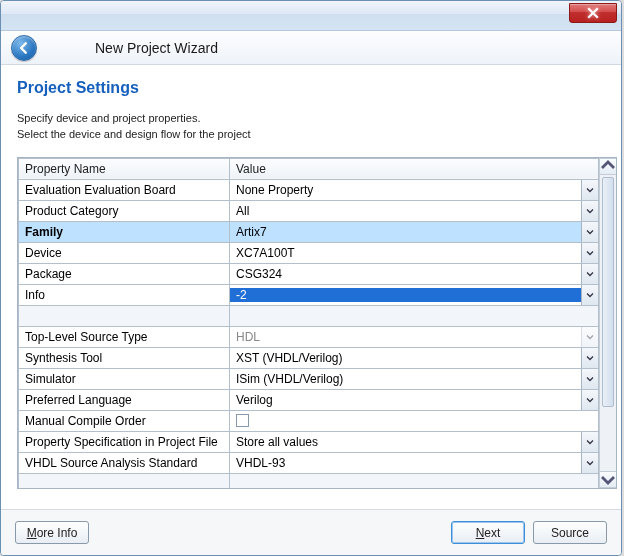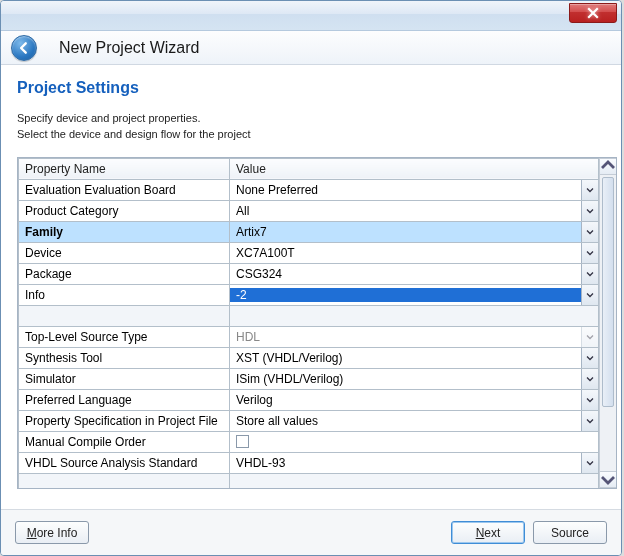--- a/index.html
+++ b/index.html
@@ -60,21 +60,21 @@
   }
   .back-btn {
     width: 26px; height: 26px;
     border-radius: 50%;
     background: radial-gradient(circle at 35% 30%, #7db9ea, #2a77c1 60%, #175a9e);
     border: 1px solid #2e6aa5;
     display: flex; align-items: center; justify-content: center;
     box-shadow: inset 0 1px 2px rgba(255,255,255,.5), 0 1px 1px rgba(0,0,0,.2);
   }
   .back-btn svg { width: 14px; height: 14px; }
-  .nav-title { color: #1a1a1a; font-size: 16px; }
+  .nav-title { color: #1a1a1a; font-size: 14px; margin-left: 36px; }
 
   .content {
     padding: 14px 4px 0 16px;
   }
   .page-title {
     color: #1560bd;
     font-size: 16px;
     font-weight: 600;
     margin-bottom: 14px;
   }
@@ -225,21 +225,21 @@
             <tr>
               <th>Property Name</th>
               <th>Value</th>
             </tr>
           </thead>
           <tbody id="grid-body">
               <tr>
                 <td class="name-cell">Evaluation Evaluation Board</td>
                 <td class="value-cell">
                   <div class="value-inner">
-                    <div class="value-text">None Preferred</div>
+                    <div class="value-text">None Property</div>
                     <div class="dd-btn">
                       <svg viewBox="0 0 8 8">
                         <path d="M1 2.5 L4 5.5 L7 2.5" stroke="#334" stroke-width="1.3" fill="none"></path>
                       </svg>
                     </div>
                   </div>
                 </td>
               </tr>
               <tr>
                 <td class="name-cell">Product Category</td>
@@ -356,37 +356,37 @@
                     <div class="value-text">Verilog</div>
                     <div class="dd-btn">
                       <svg viewBox="0 0 8 8">
                         <path d="M1 2.5 L4 5.5 L7 2.5" stroke="#334" stroke-width="1.3" fill="none"></path>
                       </svg>
                     </div>
                   </div>
                 </td>
               </tr>
               <tr>
+                <td class="name-cell">Manual Compile Order</td>
+                <td class="value-cell">
+                  <div class="value-inner">
+                    <div class="chk"></div>
+                  </div>
+                </td>
+              </tr>
+              <tr>
                 <td class="name-cell">Property Specification in Project File</td>
                 <td class="value-cell">
                   <div class="value-inner">
                     <div class="value-text">Store all values</div>
                     <div class="dd-btn">
                       <svg viewBox="0 0 8 8">
                         <path d="M1 2.5 L4 5.5 L7 2.5" stroke="#334" stroke-width="1.3" fill="none"></path>
                       </svg>
                     </div>
-                  </div>
-                </td>
-              </tr>
-              <tr>
-                <td class="name-cell">Manual Compile Order</td>
-                <td class="value-cell">
-                  <div class="value-inner">
-                    <div class="chk"></div>
                   </div>
                 </td>
               </tr>
               <tr>
                 <td class="name-cell">VHDL Source Analysis Standard</td>
                 <td class="value-cell">
                   <div class="value-inner">
                     <div class="value-text">VHDL-93</div>
                     <div class="dd-btn">
                       <svg viewBox="0 0 8 8">

